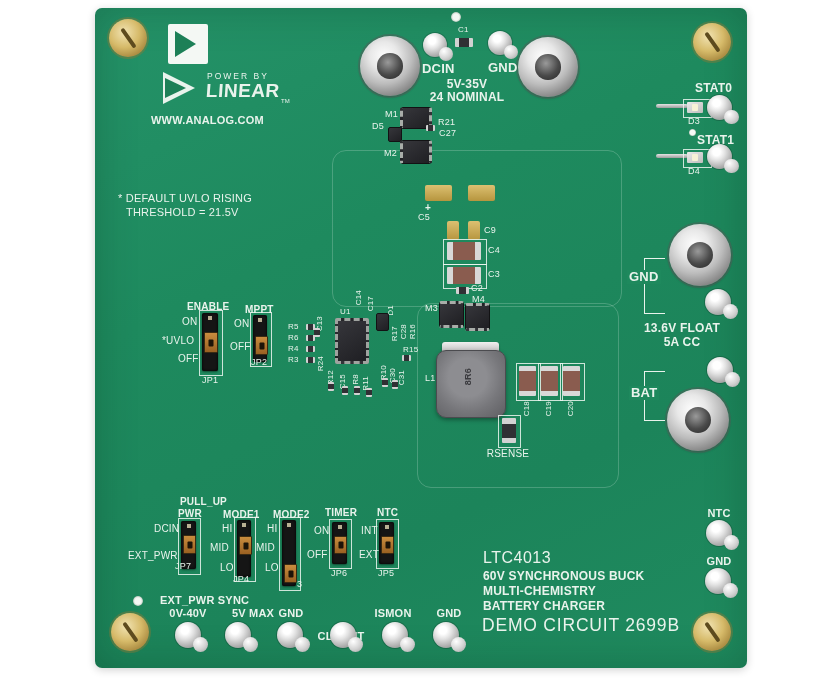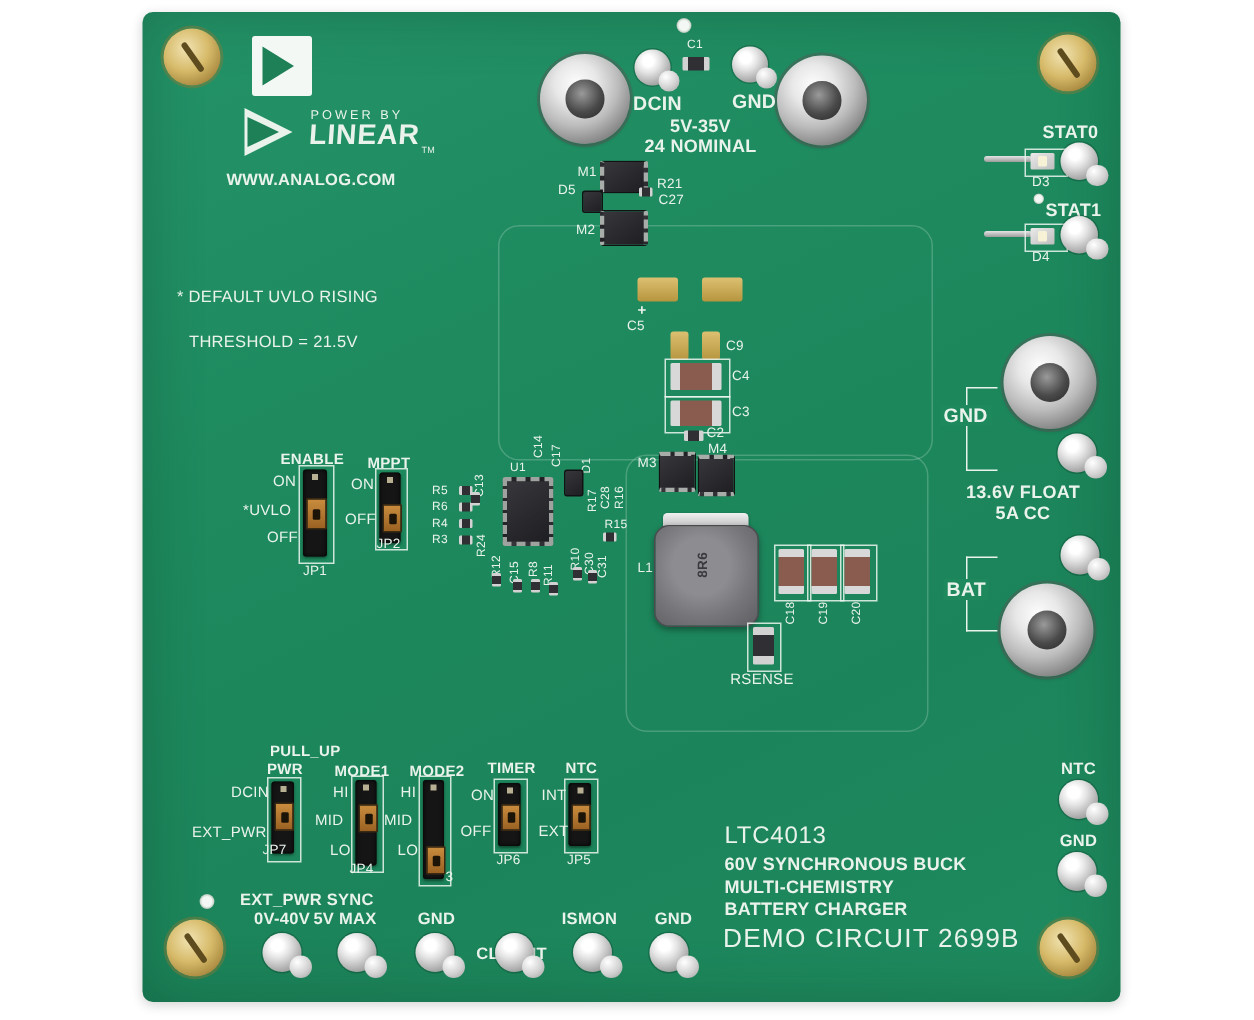--- a/index.html
+++ b/index.html
@@ -119,21 +119,21 @@
   <div class="a tp tail" style="left:612px;top:87px;width:25px;height:25px;"></div>
 
   <div class="a t s12 b" style="left:602px;top:126px;">STAT1</div>
   <div class="a stub" style="left:561px;top:146px;width:32px;"></div>
   <div class="a sbox" style="left:588px;top:141px;width:27px;height:17px;"></div>
   <div class="a led" style="left:592px;top:144px;width:16px;height:11px;"></div>
   <div class="a t s9" style="left:593px;top:159px;">D4</div>
   <div class="a tp tail" style="left:612px;top:136px;width:25px;height:25px;"></div>
 
   <div class="a t s11" style="left:23px;top:184px;">* DEFAULT UVLO RISING</div>
-  <div class="a t s11" style="left:31px;top:214px;">THRESHOLD = 21.5V</div>
+  <div class="a t s11" style="left:31px;top:198px;">THRESHOLD = 21.5V</div>
 
   <div class="a t s10 b" style="left:92px;top:293px;text-align:right;">ENABLE</div>
   <div class="a sbox" style="left:104px;top:302px;width:22px;height:64px;"></div>
   <div class="a hdr" style="left:107px;top:305px;width:16px;height:58px;"></div>
   <div class="a shunt" style="left:109px;top:324px;width:12px;height:19px;"></div>
   <div class="a t s10" style="left:87px;top:308px;">ON</div>
   <div class="a t s10" style="left:67px;top:327px;">*UVLO</div>
   <div class="a t s10" style="left:83px;top:345px;">OFF</div>
   <div class="a t s9" style="left:107px;top:368px;">JP1</div>
 
@@ -280,21 +280,21 @@
   <div class="a t s10 b" style="left:282px;top:499px;">NTC</div>
   <div class="a sbox" style="left:281px;top:511px;width:21px;height:48px;"></div>
   <div class="a hdr" style="left:284px;top:514px;width:15px;height:42px;"></div>
   <div class="a shunt" style="left:286px;top:528px;width:11px;height:16px;"></div>
   <div class="a t s10" style="left:266px;top:517px;">INT</div>
   <div class="a t s10" style="left:264px;top:541px;">EXT</div>
   <div class="a t s9" style="left:283px;top:561px;">JP5</div>
 
   <div class="a t s11 b" style="left:65px;top:586px;">EXT_PWR SYNC</div>
   <div class="a t s11 b ctr" style="left:63px;top:599px;width:60px;">0V-40V</div>
-  <div class="a t s11 b ctr" style="left:105px;top:599px;width:60px;">5V MAX</div>
+  <div class="a t s11 b ctr" style="left:128px;top:599px;width:60px;">5V MAX</div>
   <div class="a t s11 b ctr" style="left:166px;top:599px;width:60px;">GND</div>
   <div class="a t s11 b ctr" style="left:216px;top:622px;width:60px;">CLKOUT</div>
   <div class="a t s11 b ctr" style="left:268px;top:599px;width:60px;">ISMON</div>
   <div class="a t s11 b ctr" style="left:324px;top:599px;width:60px;">GND</div>
   <div class="a tp tail" style="left:80px;top:614px;width:26px;height:26px;"></div>
   <div class="a tp tail" style="left:130px;top:614px;width:26px;height:26px;"></div>
   <div class="a tp tail" style="left:182px;top:614px;width:26px;height:26px;"></div>
   <div class="a tp tail" style="left:235px;top:614px;width:26px;height:26px;"></div>
   <div class="a tp tail" style="left:287px;top:614px;width:26px;height:26px;"></div>
   <div class="a tp tail" style="left:338px;top:614px;width:26px;height:26px;"></div>

